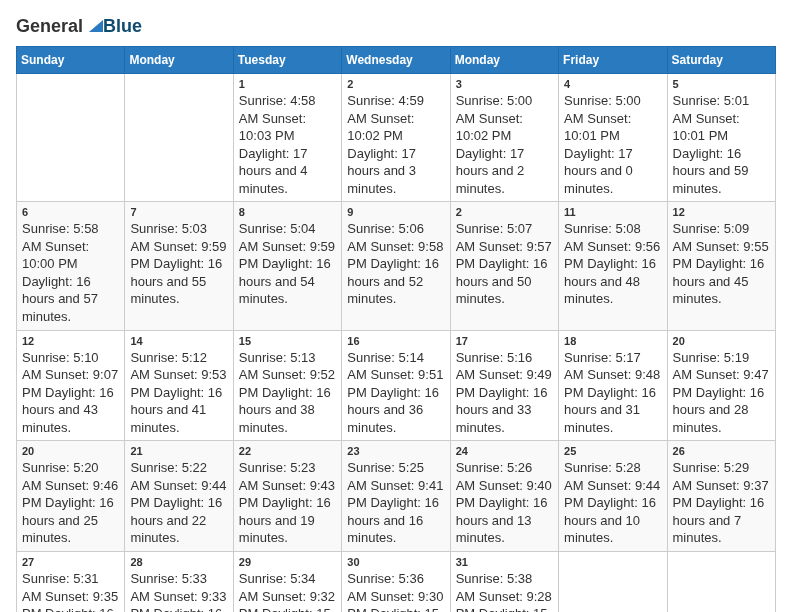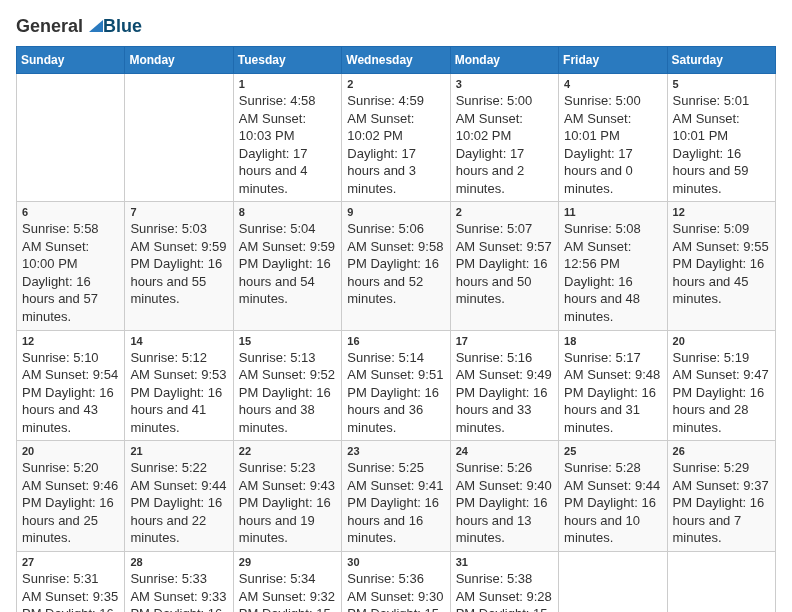--- a/index.html
+++ b/index.html
@@ -179,37 +179,37 @@
         <td>
           <span class="day-num">2</span>
           <div class="day-info">Sunrise: 5:07 AM
 Sunset: 9:57 PM
 Daylight: 16 hours
 and 50 minutes.</div>
         </td>
         <td>
           <span class="day-num">11</span>
           <div class="day-info">Sunrise: 5:08 AM
-Sunset: 12:56 PM
+Sunset: 9:56 PM
 Daylight: 16 hours
 and 48 minutes.</div>
         </td>
         <td>
           <span class="day-num">12</span>
           <div class="day-info">Sunrise: 5:09 AM
 Sunset: 9:55 PM
 Daylight: 16 hours
 and 45 minutes.</div>
         </td>
       </tr>
       <tr class="row-odd">
         <td>
           <span class="day-num">12</span>
           <div class="day-info">Sunrise: 5:10 AM
-Sunset: 9:54 PM
+Sunset: 9:07 PM
 Daylight: 16 hours
 and 43 minutes.</div>
         </td>
         <td>
           <span class="day-num">14</span>
           <div class="day-info">Sunrise: 5:12 AM
 Sunset: 9:53 PM
 Daylight: 16 hours
 and 41 minutes.</div>
         </td>

